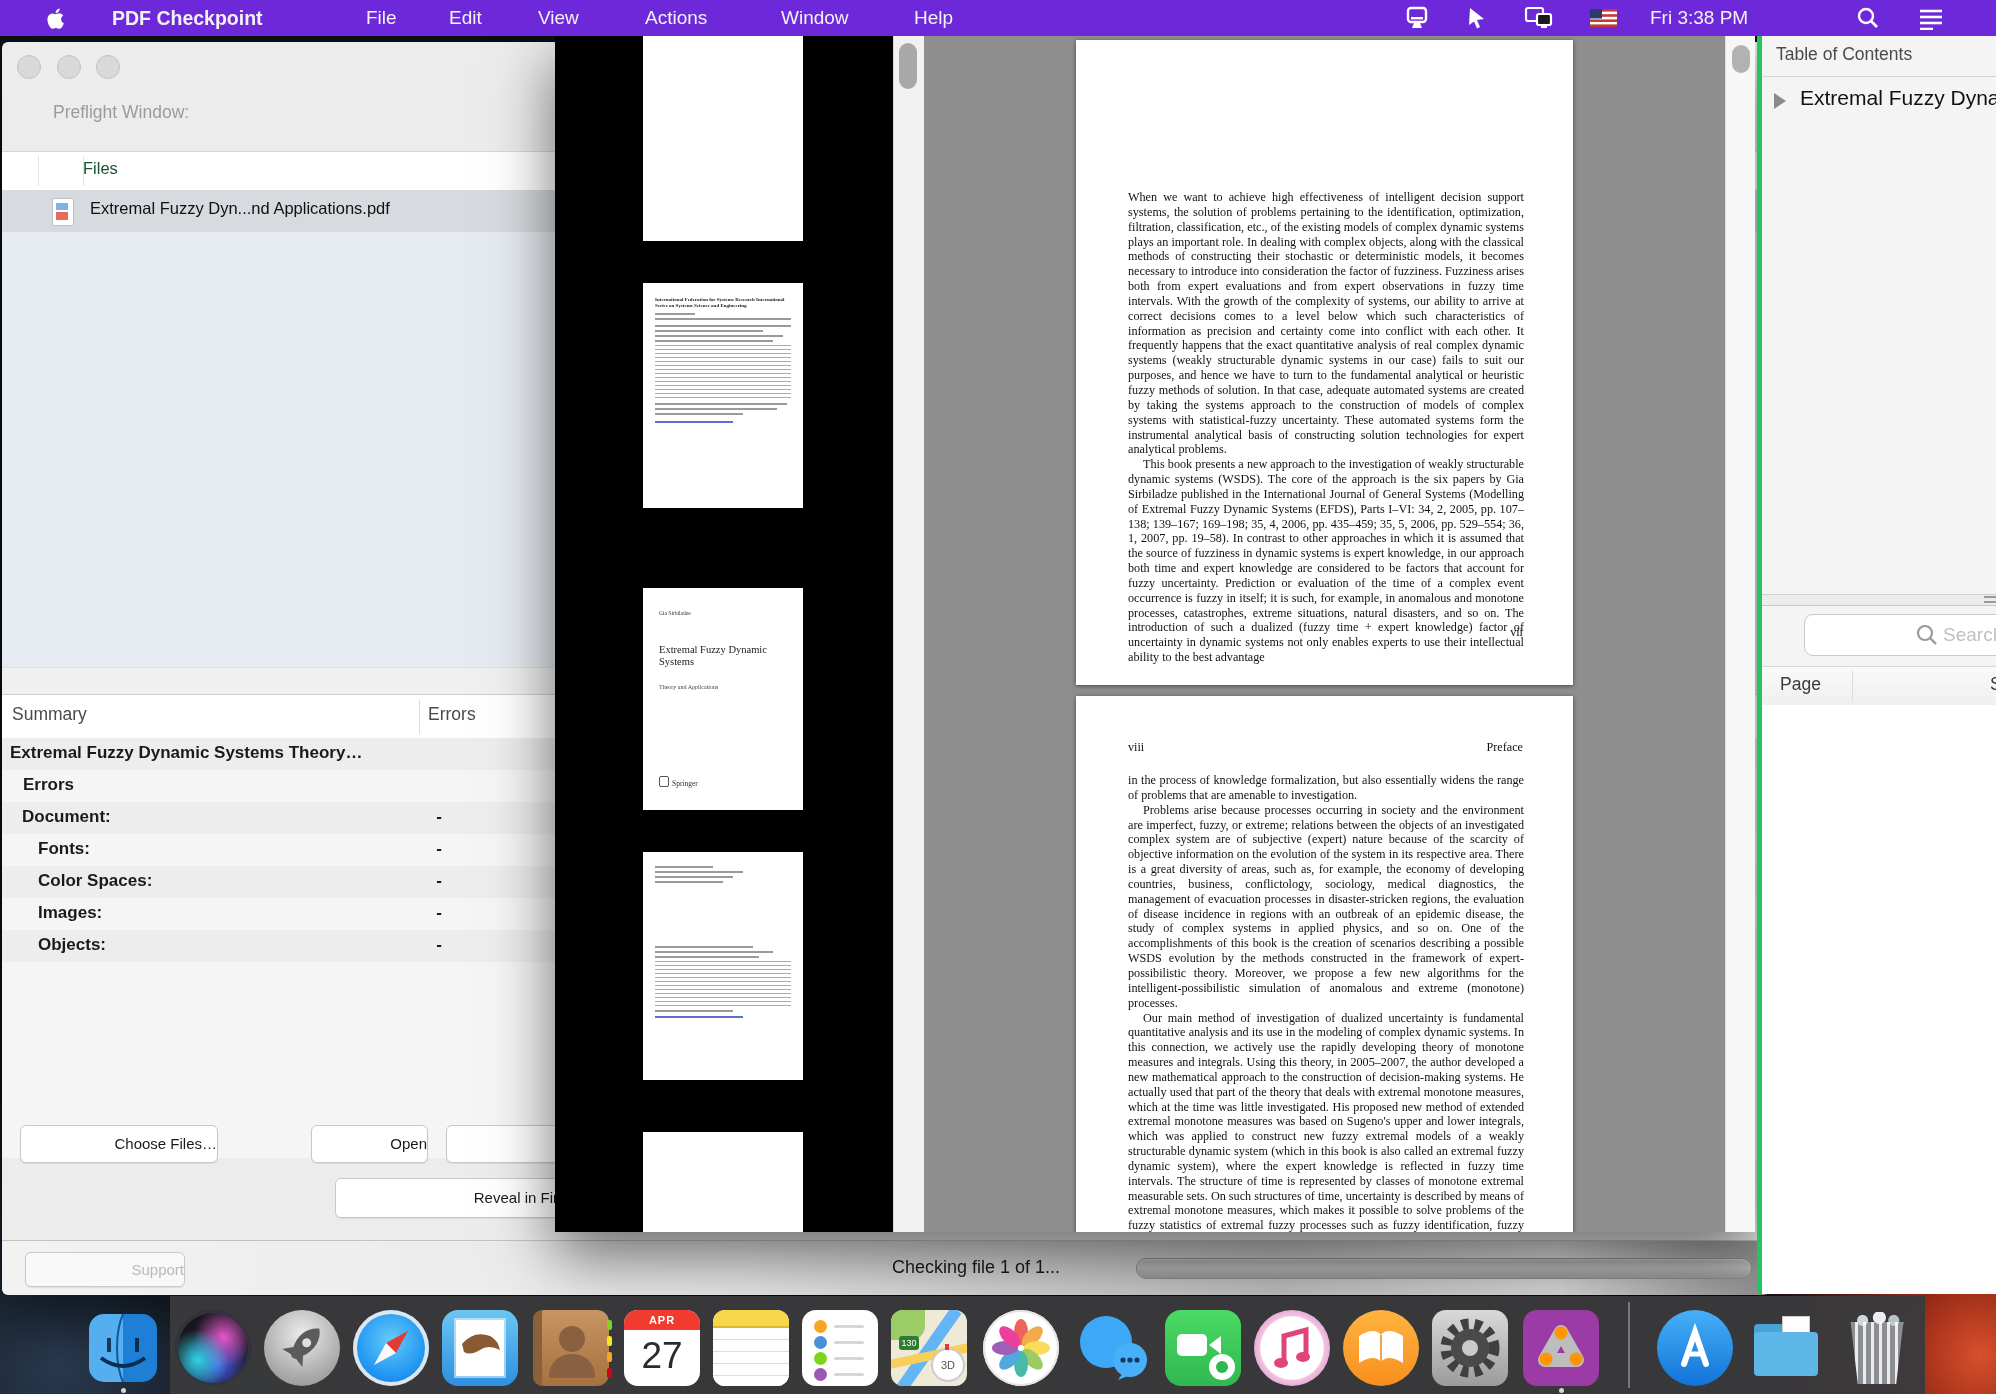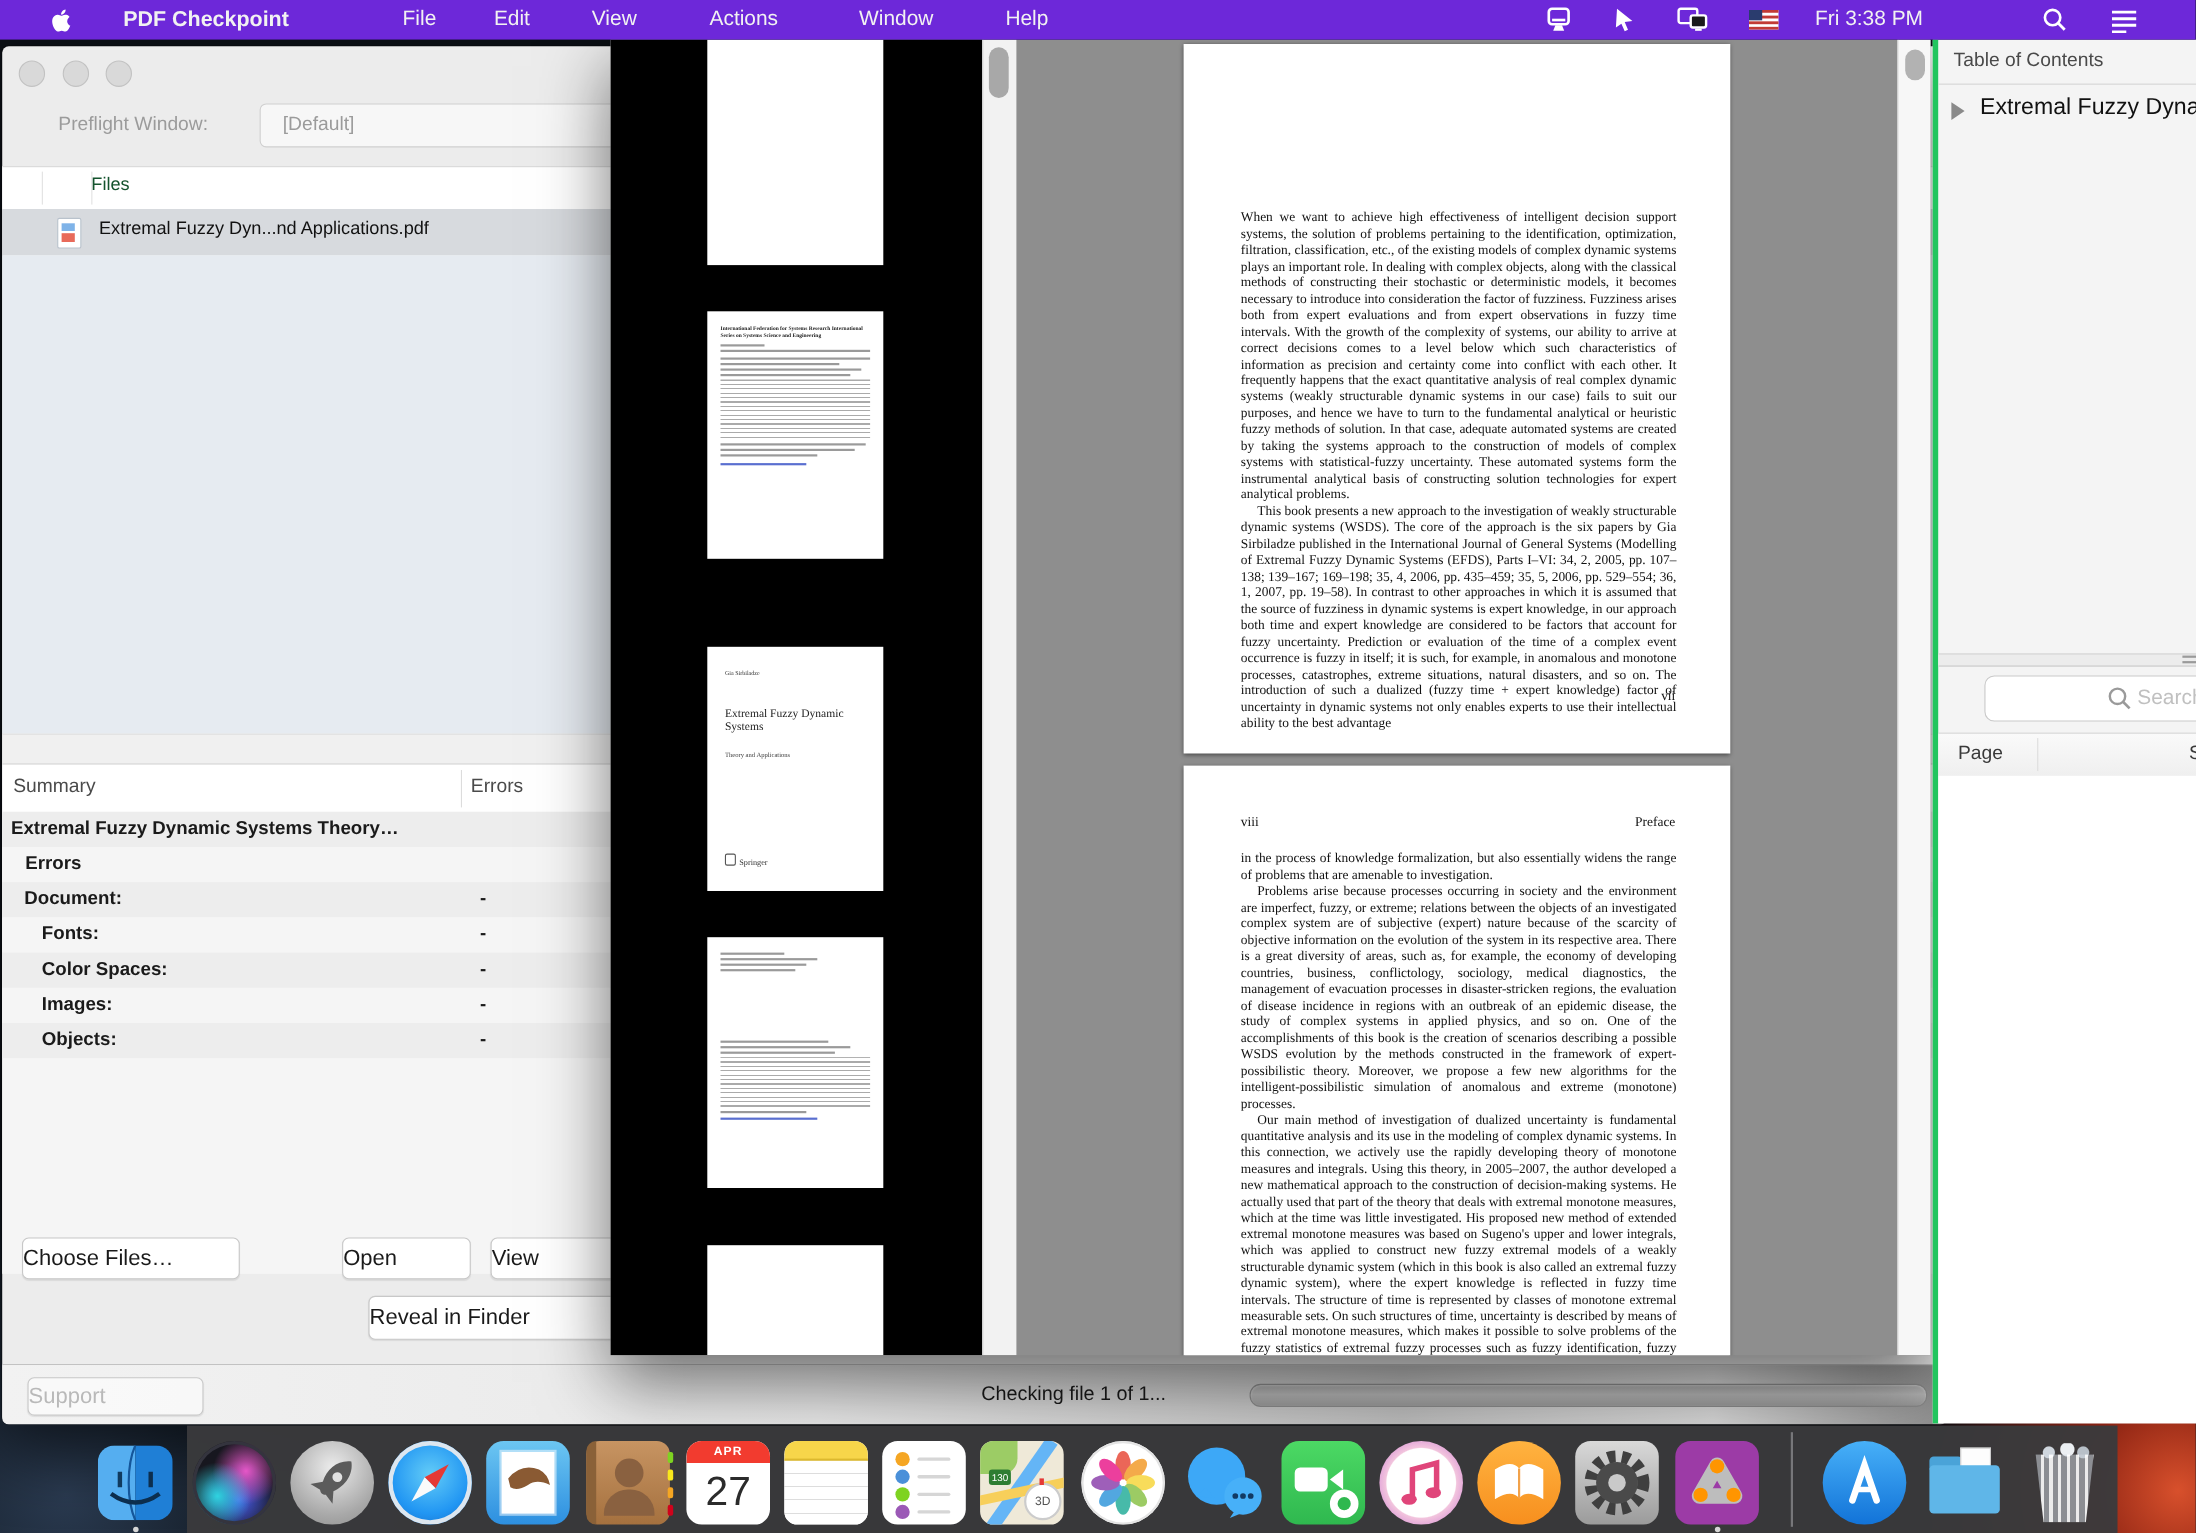--- a/index.html
+++ b/index.html
@@ -32,21 +32,21 @@
   #listarea{position:absolute;left:0;top:190px;width:100%;height:435px;background:#e6ebf1;}
   #liststrip{position:absolute;left:0;top:625px;width:100%;height:27px;background:#f0f0f0;border-top:1px solid #e0e0e0;}
   #sumheader{position:absolute;left:0;top:652px;width:100%;height:44px;background:#fff;border-top:1px solid #cfcfcf;border-bottom:1px solid #cfcfcf;}
   #sumheader .s1{position:absolute;left:10px;top:9px;font-size:17.5px;color:#4a4a4a;}
   #sumheader .s2{position:absolute;left:426px;top:9px;font-size:17.5px;color:#4a4a4a;}
   #sumheader .sep{position:absolute;left:417px;top:5px;bottom:5px;width:1px;background:#dcdcdc;}
   #sumbody{position:absolute;left:0;top:696px;width:100%;height:420px;background:#f5f5f5;}
   .srow{position:absolute;left:0;width:100%;height:32px;font-weight:bold;font-size:17px;color:#1a1a1a;}
   .srow .v{position:absolute;left:380px;width:60px;text-align:right;top:5px;}
   .srow .l{position:absolute;top:5px;}
-  .btn{position:absolute;background:#fff;border:1px solid #c8c8c8;border-radius:6px;font-size:20px;color:#1a1a1a;text-align:left;box-shadow:0 1px 1px rgba(0,0,0,.08);}
+  .btn{position:absolute;background:#fff;border:1px solid #c8c8c8;border-radius:6px;font-size:15px;color:#1a1a1a;text-align:right;box-shadow:0 1px 1px rgba(0,0,0,.08);}
   #bottombar{position:absolute;left:0;top:1198px;width:100%;height:54px;border-top:1px solid #c2c2c2;border-radius:0 0 6px 6px;
     background:linear-gradient(to right,#f2f2f2 0%,#e9e9e9 42%,#bdbdbd 72%,#d6d6d6 88%,#8f8f8f 100%);}
   #supportbtn{left:23px;top:11px;width:158px;height:33px;line-height:33px;color:#b9b9b9;background:rgba(255,255,255,.55);}
   #statustext{position:absolute;left:890px;top:16px;font-size:18px;color:#1a1a1a;}
   #progress{position:absolute;left:1134px;top:17px;width:614px;height:19px;border-radius:10px;border:1px solid #8c8c8c;
     background:linear-gradient(#a9a9a9,#b9b9b9 45%,#9c9c9c);box-shadow:inset 0 1px 2px rgba(255,255,255,.35);}
   
   #viewer{position:absolute;left:555px;top:36px;width:1200px;height:1196px;z-index:20;box-shadow:0 24px 60px rgba(0,0,0,.55);overflow:hidden;background:#8e8e8e;}
   #thumbpane{position:absolute;left:0;top:0;width:338px;height:100%;background:#000;}
   #thumbscroll{position:absolute;left:338px;top:0;width:30px;height:100%;background:#f2f2f2;border-left:1px solid #d8d8d8;}
@@ -213,23 +213,20 @@
       </svg>
   </span>
 </div>
 
 <div id="cpwin">
   <div class="tl" style="left:15px;"></div>
   <div class="tl" style="left:55px;"></div>
   <div class="tl" style="left:94px;"></div>
 
   <div id="preflabel">Preflight Window:</div>
-  <div id="prefpopup">
-    <span>[Default]</span>
-  </div>
 
   <div id="filesheader">
     <div class="sep" style="left:36px;"></div>
     <div class="sep" style="left:81px;"></div>
     <span class="lbl">Files</span>
   </div>
 
   <div id="filerow">
     <span class="pdficon"></span>
     <span class="fname">Extremal Fuzzy Dyn...nd Applications.pdf</span>

